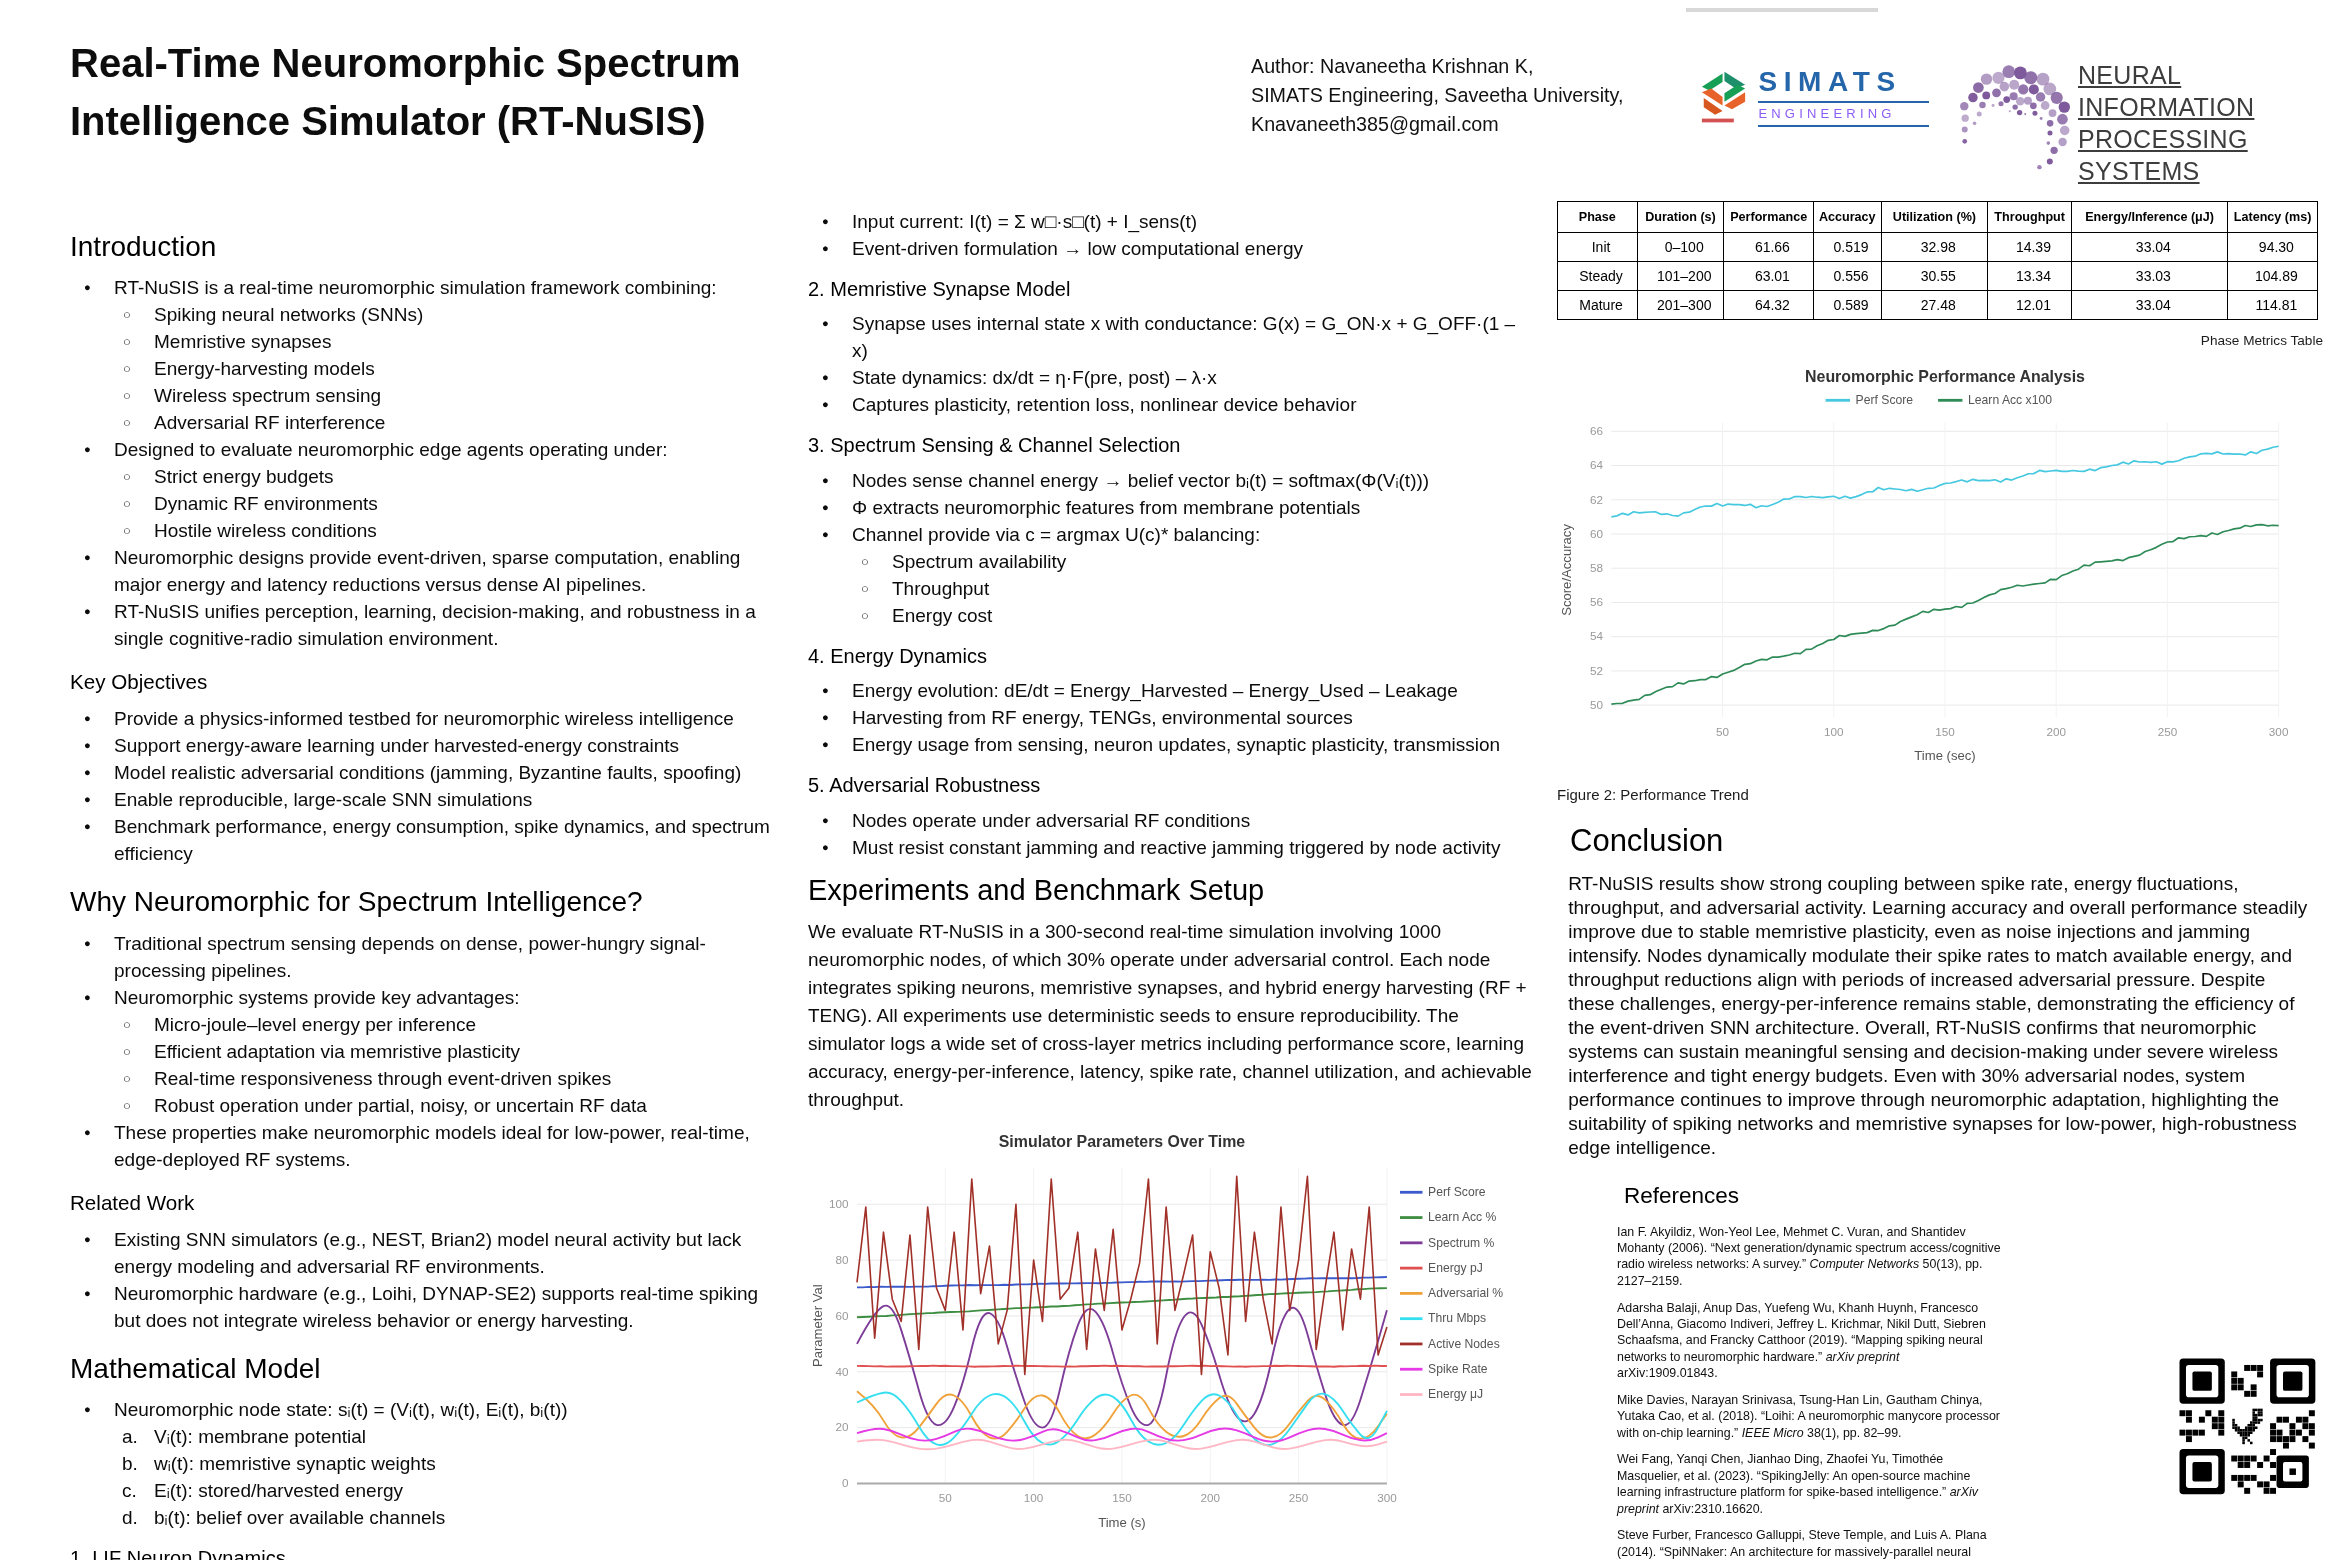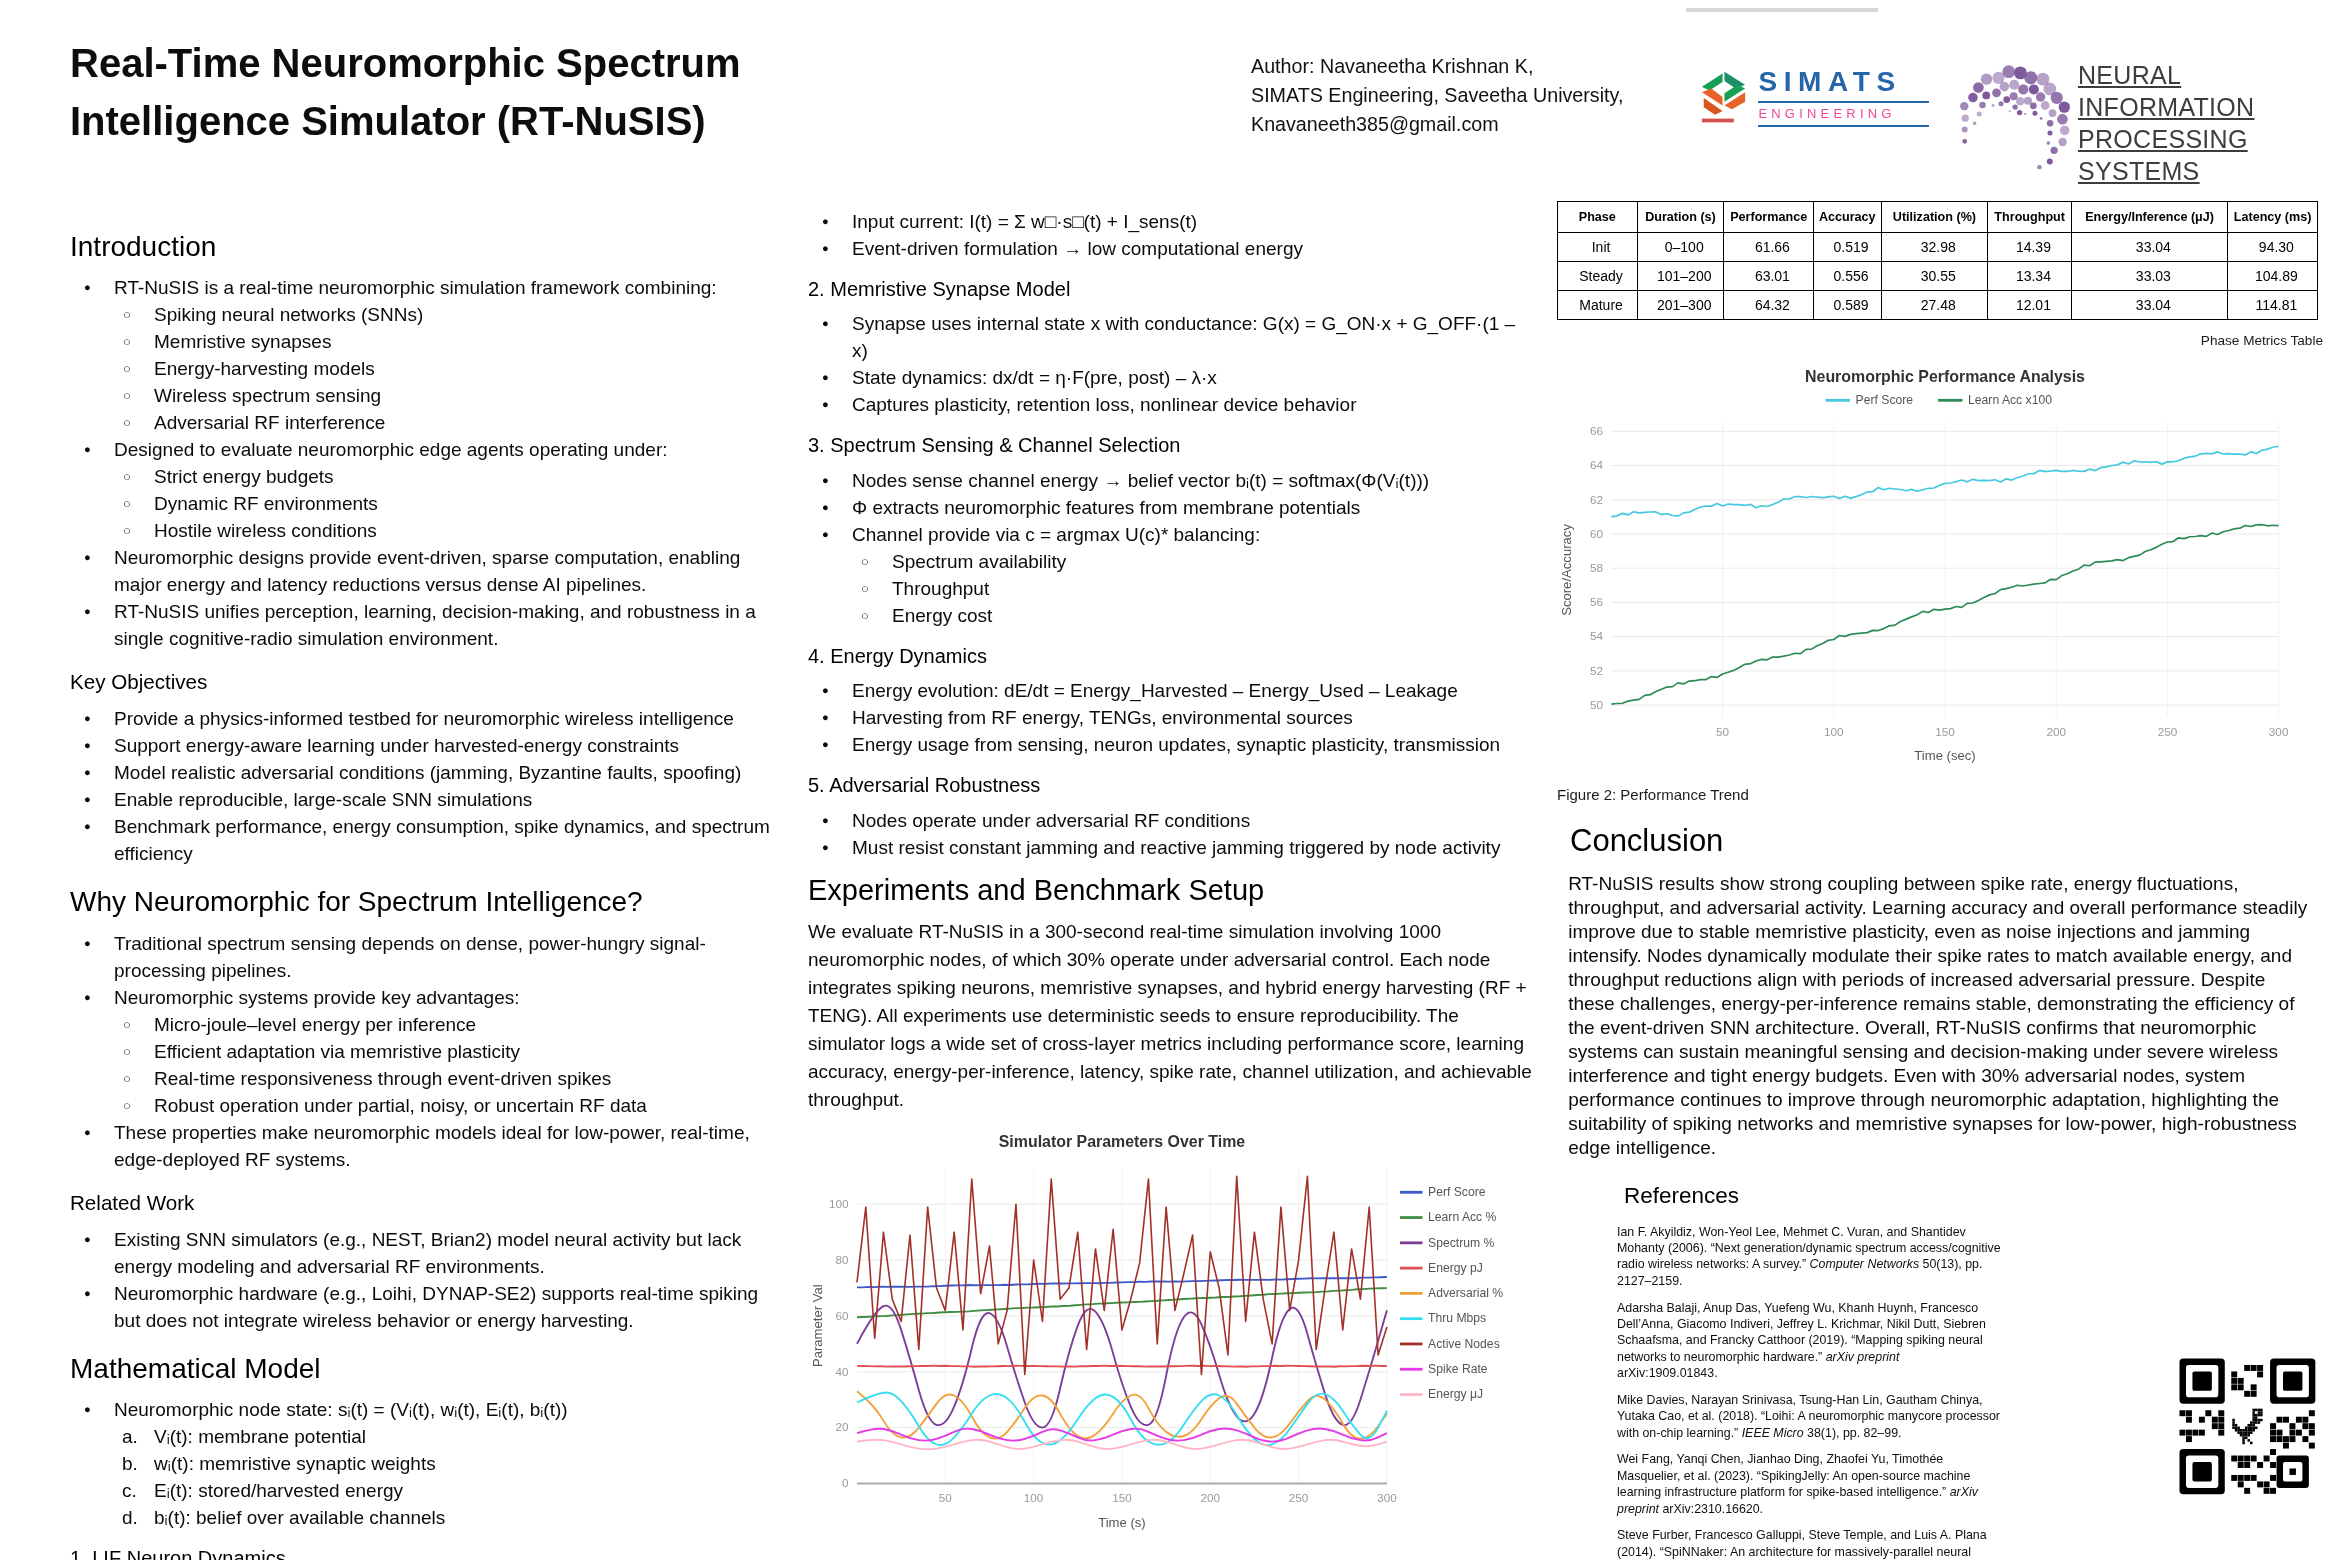--- a/index.html
+++ b/index.html
@@ -12,21 +12,21 @@
 
   
   #poster-title { left:70px; top:34px; font-size:40px; line-height:58px; font-weight:700; color:#0d0d0d; }
   #author-block { left:1251px; top:52px; font-size:19.7px; line-height:29px; color:#111; }
   #top-gray-bar { left:1686px; top:7.5px; width:192px; height:4.7px; background:#d8d8d8; }
 
   #simats-logo { left:1698px; top:66px; display:flex; align-items:flex-start; gap:9.4px; }
   #simats-text-col { display:flex; flex-direction:column; }
   #simats-word { color:#2565a9; font-size:28px; font-weight:700; letter-spacing:6.6px; line-height:32px; }
   .simats-rule { height:1.9px; background:#2565a9; width:171px; margin:2.8px 0 2.8px 0; }
-  #simats-sub { color:#ec4899; font-size:13px; font-weight:500; letter-spacing:4.2px; line-height:17px; }
+  #simats-sub { color:#8b5cf6; font-size:13px; font-weight:500; letter-spacing:4.2px; line-height:17px; }
 
   #neurips-logo { left:1956px; top:28px; display:flex; align-items:center; }
   #neurips-text { font-size:25px; line-height:32px; color:#3d3d3d; font-weight:500; letter-spacing:0.3px;text-decoration:underline; }
 
   
   .col { position:absolute; }
   #col-left  { left:70px;   top:212px; width:701px; }
   #col-mid   { left:808px;  top:208px; width:726px; }
   #col-right { left:1557px; top:197px; width:766px; }
 

